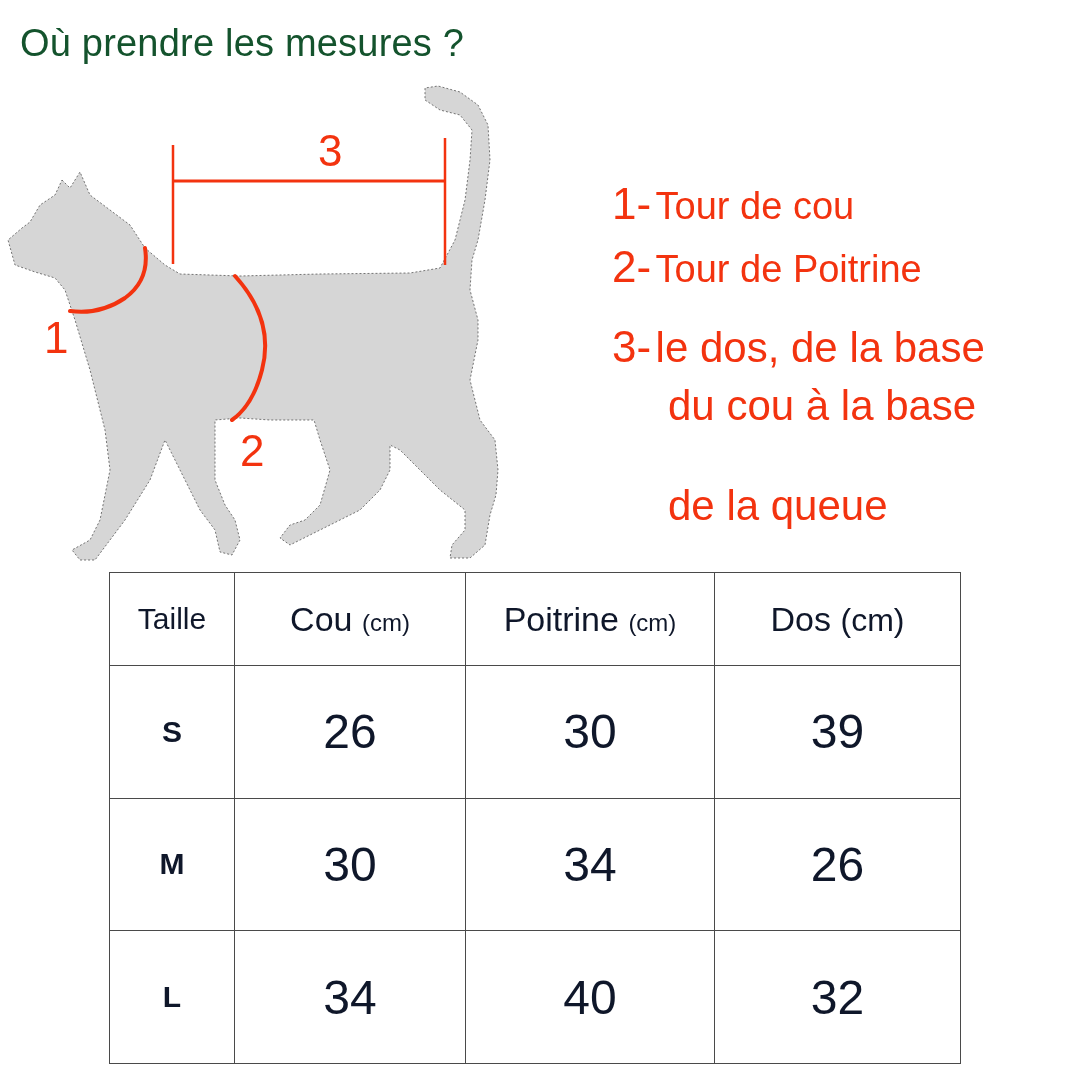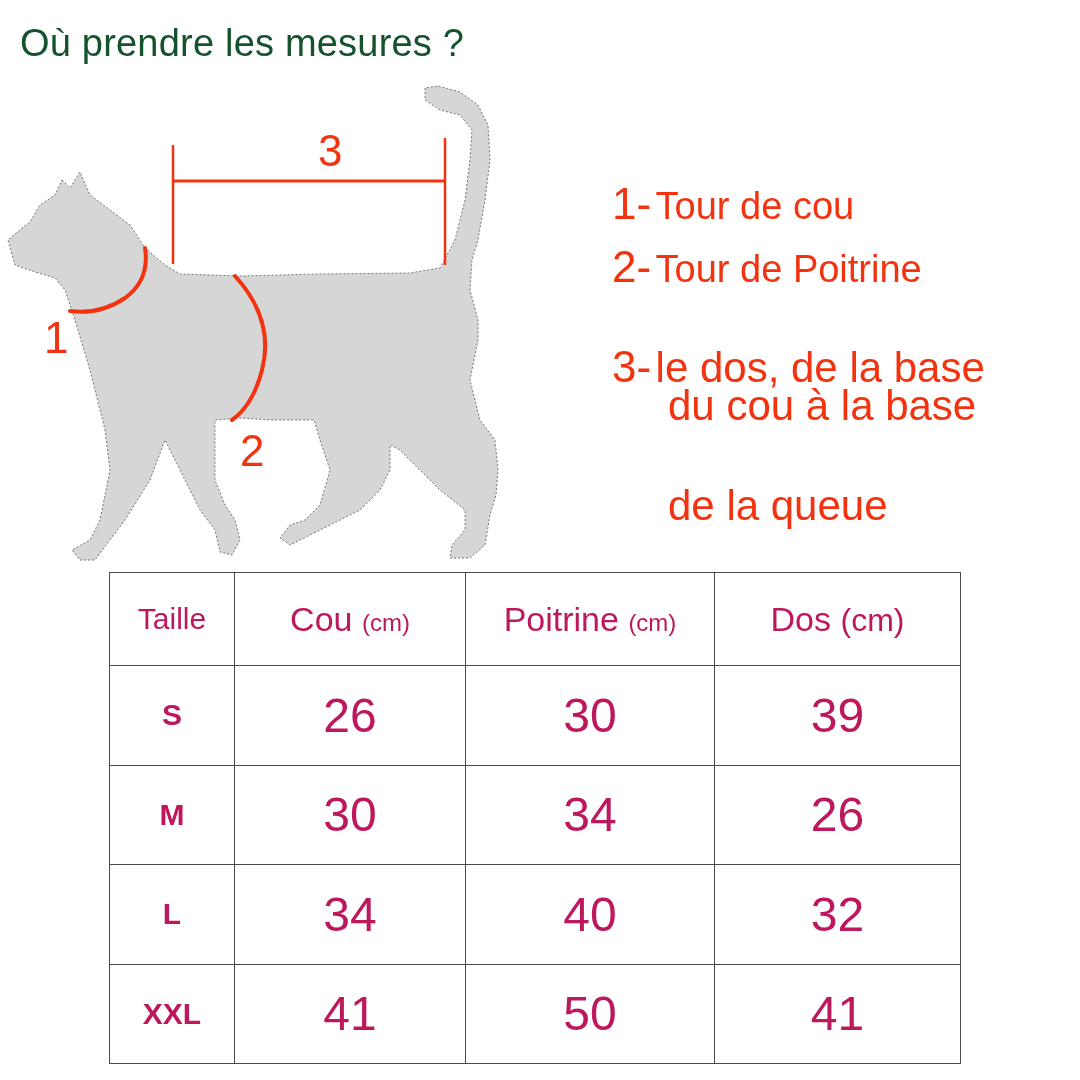--- a/index.html
+++ b/index.html
@@ -17,21 +17,21 @@
   .legend .num { font-size: 44px; }
   .legend .txt { font-size: 38px; }
   .legend .item3 .txt { font-size: 42px; }
   .legend .cont { position: absolute; font-size: 42px; white-space: nowrap; left: 56px; }
 
   table.sizes {
     position: absolute; left: 109px; top: 572px; width: 851px; height: 492px;
     border-collapse: collapse; table-layout: fixed;
   }
   table.sizes td, table.sizes th {
-    border: 1.5px solid #4a4a4a; text-align: center; color: #be185d; font-weight: normal; padding: 0;
+    border: 1.5px solid #4a4a4a; text-align: center; color: #0f172a; font-weight: normal; padding: 0;
   }
   table.sizes th { font-size: 34px; height: 92px; }
   table.sizes th.taille { font-size: 30px; }
   table.sizes th .unit { font-size: 24px; }
   table.sizes th.dos .unit { font-size: 32px; }
   table.sizes td { font-size: 48px; }
   table.sizes td.size { font-weight: bold; font-size: 30px; }
 </style>
 </head>
 <body>
@@ -61,21 +61,21 @@
 
 <div class="legend">
   <div class="item" style="top:0;margin-top:19px;">
     <span class="num">1-</span>
     <span class="txt">Tour de cou</span>
   </div>
   <div class="item" style="top:82px;">
     <span class="num">2-</span>
     <span class="txt">Tour de Poitrine</span>
   </div>
-  <div class="item item3" style="top:162px;margin-top:20px;">
+  <div class="item item3" style="top:162px;">
     <span class="num">3-</span>
     <span class="txt">le dos, de la base</span>
   </div>
   <div class="cont" style="top:222px;">du cou à la base</div>
   <div class="cont" style="top:282px;margin-top:40px;">de la queue</div>
 </div>
 
 <table class="sizes">
   <colgroup>
     <col style="width:125px">
@@ -103,20 +103,14 @@
       <td>30</td>
       <td>34</td>
       <td>26</td>
     </tr>
     <tr>
       <td class="size">L</td>
       <td>34</td>
       <td>40</td>
       <td>32</td>
     </tr>
-    <tr>
-      <td class="size">XXL</td>
-      <td>41</td>
-      <td>50</td>
-      <td>41</td>
-    </tr>
   </tbody>
 </table>
 
 </body></html>

